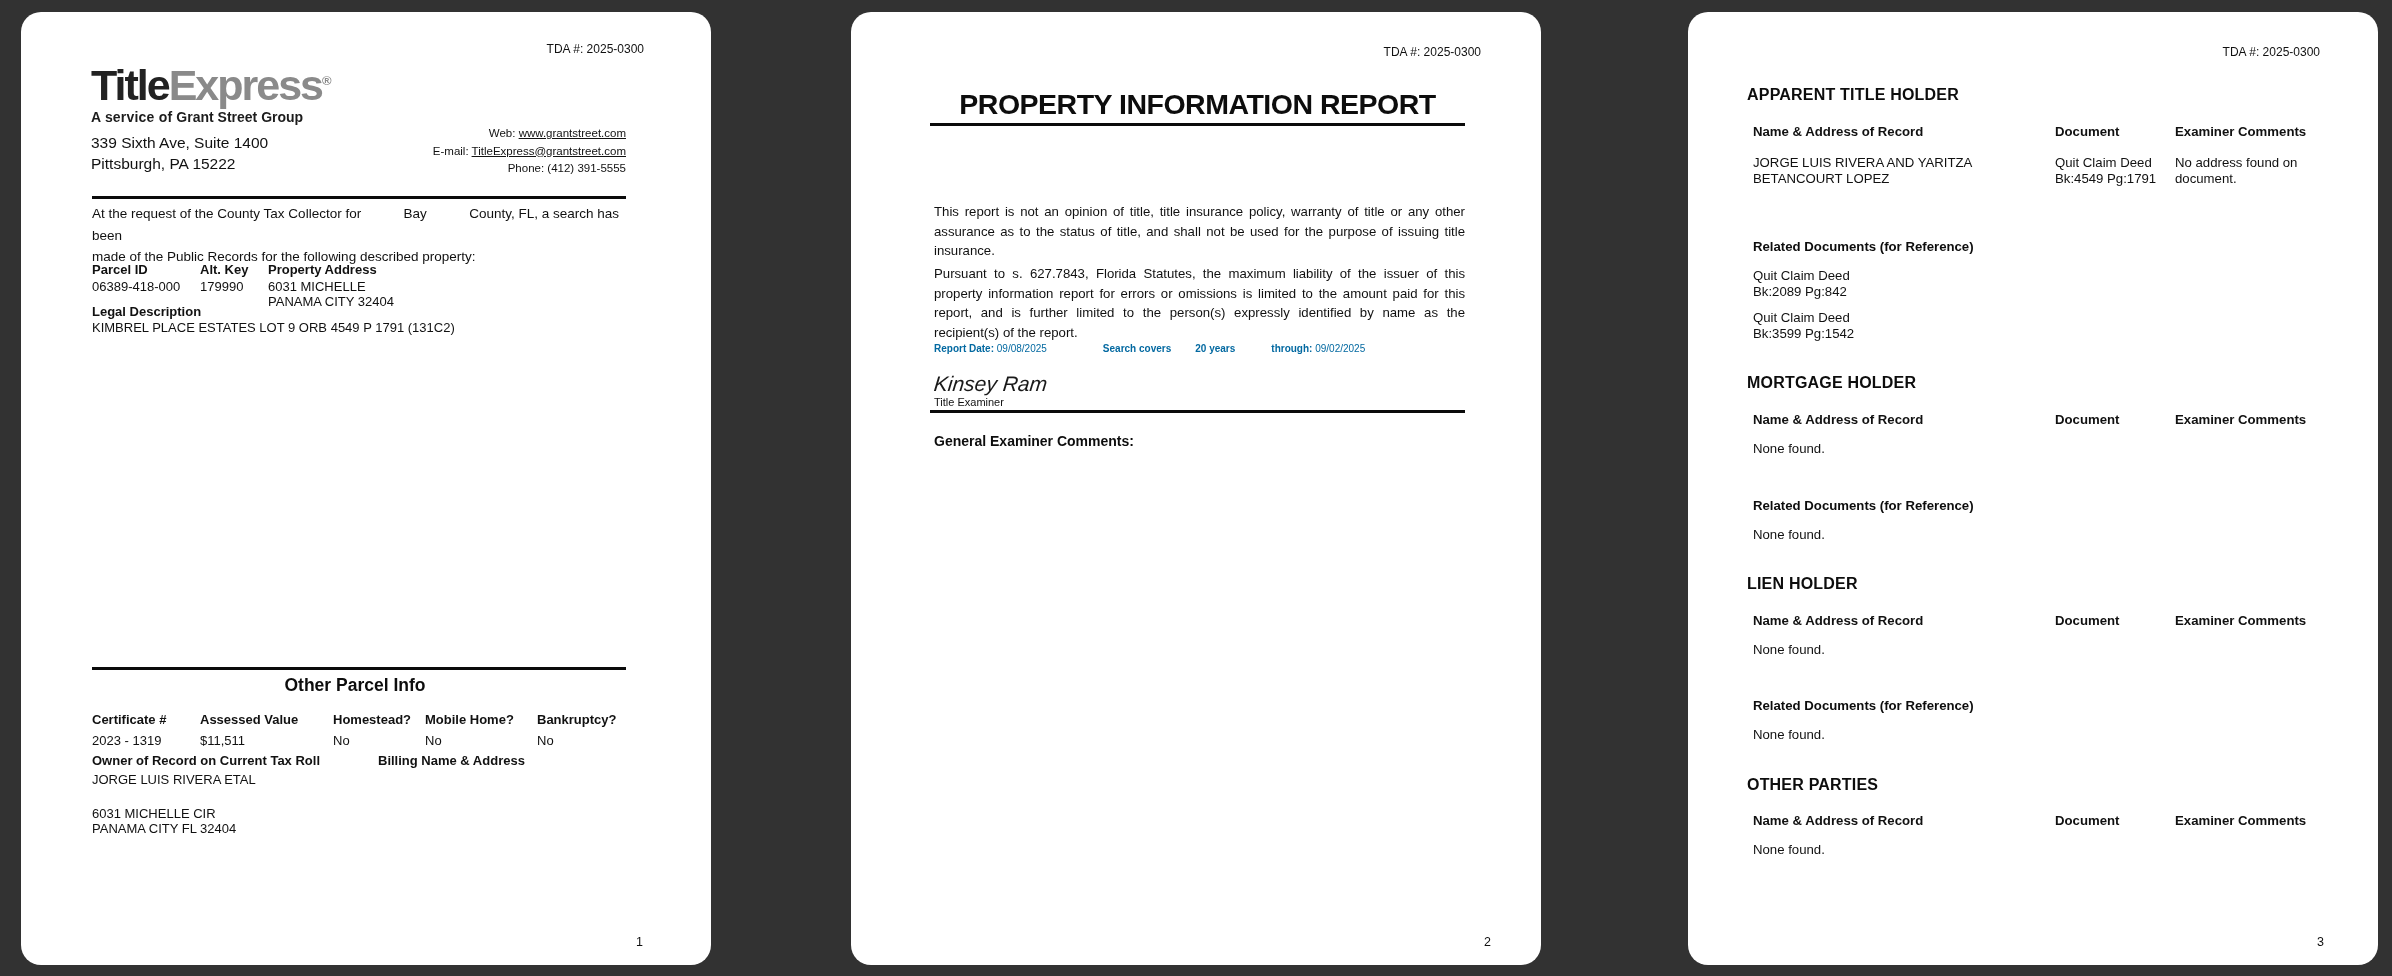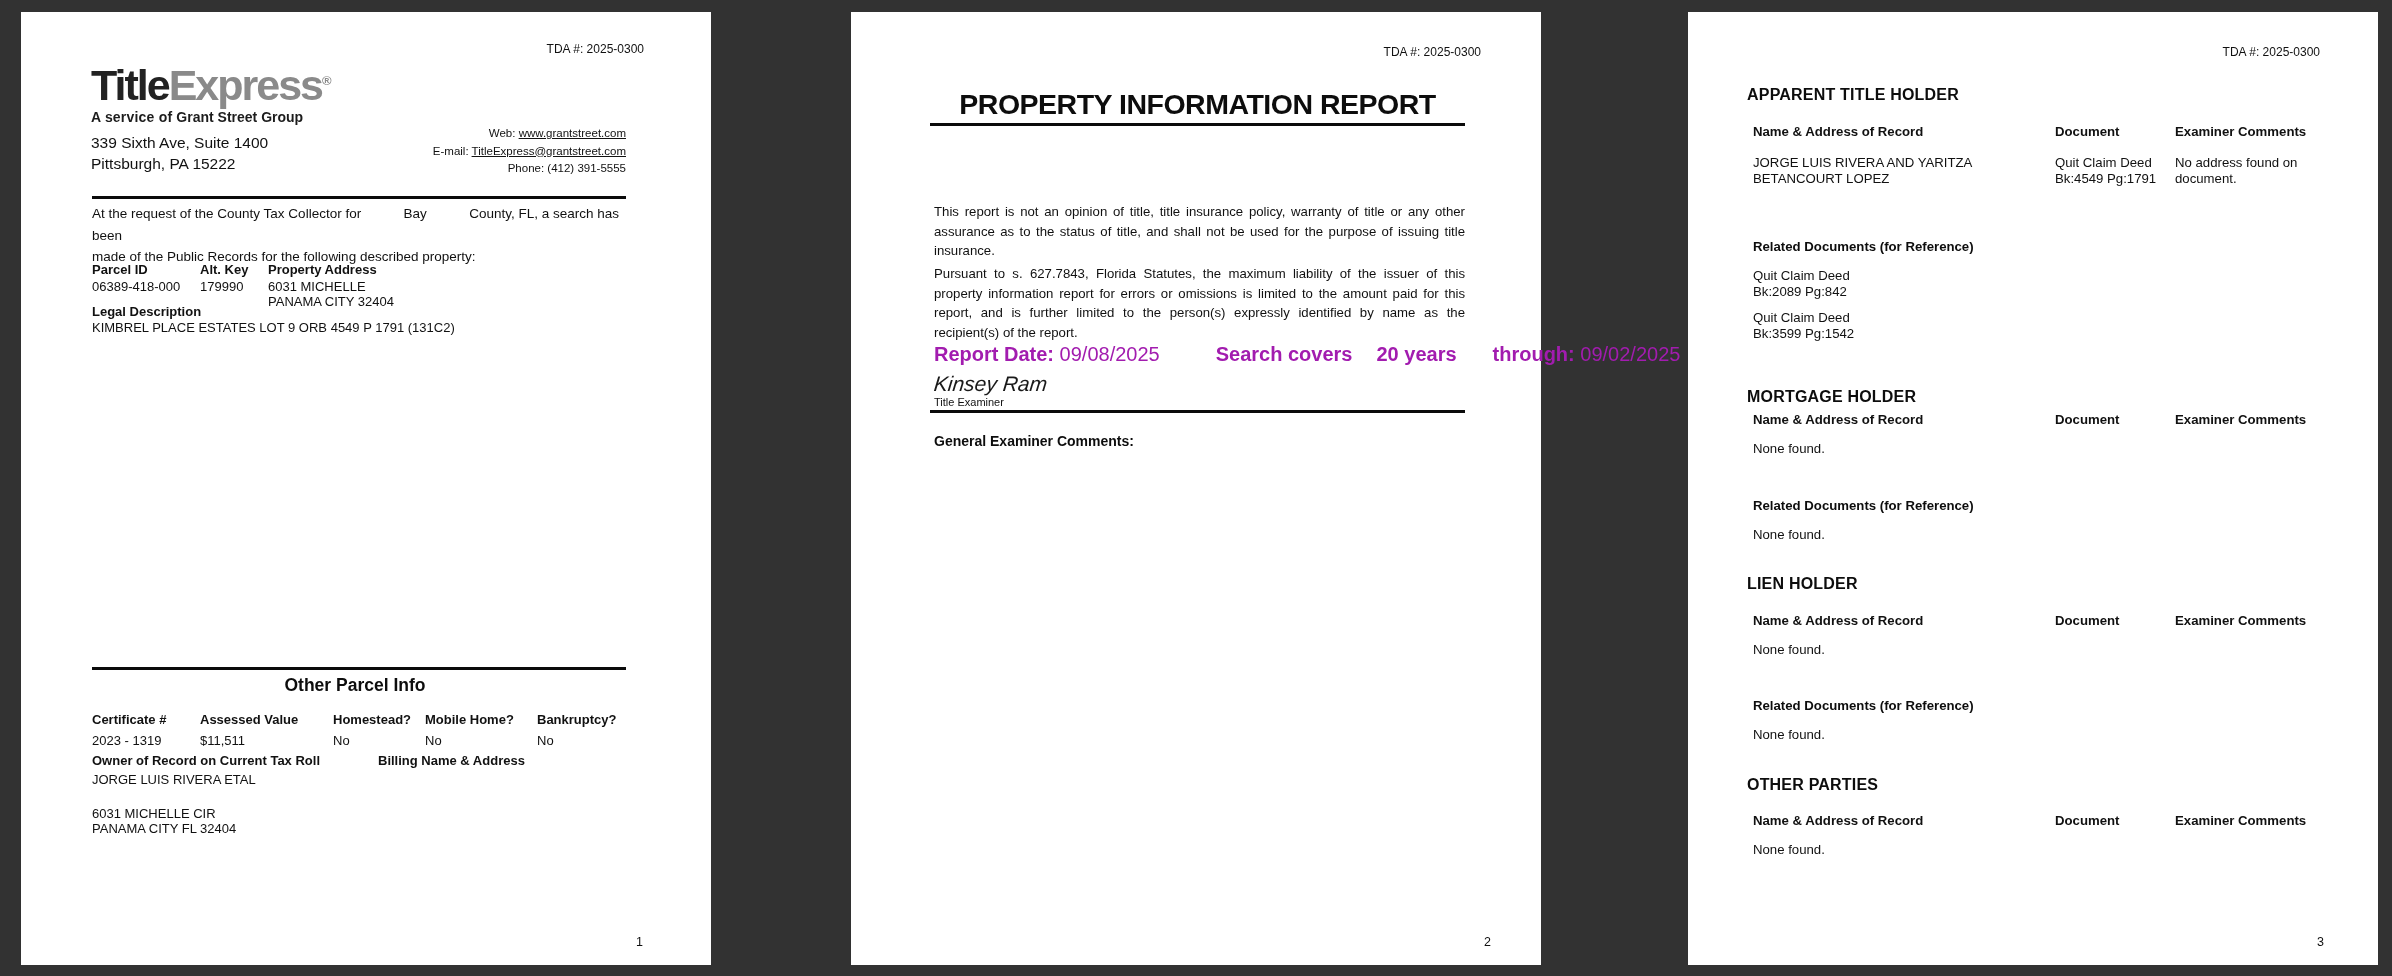--- a/index.html
+++ b/index.html
@@ -8,21 +8,21 @@
     background:#323232;
     font-family:"Liberation Sans", sans-serif;
     color:#000;
     position:relative;
     overflow:hidden;
   }
   .page {
     position:absolute; top:12px;
     width:690px; height:953px;
     background:#ffffff;
-    border-radius:0;
+    border-radius:20px;
   }
   #page1 { left:21px; }
   #page2 { left:851px; }
   #page3 { left:1688px; }
 
   .tda { position:absolute; font-size:12px; color:#111; }
   .pagenum { position:absolute; bottom:16px; font-size:12.5px; color:#111; }
 
   
   .logo-block { position:absolute; top:46px; left:70px; width:312px; }
@@ -52,21 +52,21 @@
   .owner-grid .hdr { font-weight:bold; padding-bottom:4px; }
   .owner-addr { position:absolute; top:794px; left:71px; font-size:13px; line-height:15px; color:#111; }
 
   
   .report-title { position:absolute; top:76px; left:79px; width:535px; text-align:center; font-size:28.5px; font-weight:bold; letter-spacing:-0.5px; color:#0d0d0d; }
   .p2-title-rule { position:absolute; top:111px; left:79px; width:535px; height:3px; background:#0b0b0b; }
   .p2-para { position:absolute; left:83px; width:531px; font-size:13.2px; line-height:19.7px; text-align:justify; color:#111; }
   .p2-para1 { top:128px; }
   .p2-para2 { top:190px; }
   .p2-para3 { top:252px; }
-  .report-date-row { position:absolute; top:331px; left:83px; width:531px; font-size:20px; color:#a21caf; white-space:nowrap; }
+  .report-date-row { position:absolute; top:331px; left:83px; width:531px; font-size:10px; color:#0369a1; white-space:nowrap; }
   .report-date-row b { font-weight:bold; }
   .rd-gap1 { display:inline-block; width:56px; }
   .rd-gap2 { display:inline-block; width:24px; }
   .rd-gap3 { display:inline-block; width:36px; }
   .signature { position:absolute; top:360px; left:83px; font-size:21px; font-style:italic; font-weight:500; transform:skewX(-6deg); color:#1a1a1a; }
   .signature-title { position:absolute; top:384px; left:83px; font-size:11px; color:#111; }
   .p2-sig-rule { position:absolute; top:398px; left:79px; width:535px; height:3px; background:#0b0b0b; }
   .comments-label { position:absolute; top:421px; left:83px; font-size:14px; font-weight:bold; color:#0d0d0d; }
 
   
@@ -200,21 +200,21 @@
   <div class="sub-label" style="top:227px;">Related Documents (for Reference)</div>
   <div class="sub-text" style="top:256px;">
     <div>Quit Claim Deed</div>
     <div>Bk:2089 Pg:842</div>
   </div>
   <div class="sub-text" style="top:298px;">
     <div>Quit Claim Deed</div>
     <div>Bk:3599 Pg:1542</div>
   </div>
 
-  <div class="sec-title" style="top:376px;text-align:right;">MORTGAGE HOLDER</div>
+  <div class="sec-title" style="top:362px;text-align:right;">MORTGAGE HOLDER</div>
   <div class="holder-grid" style="top:400px;">
     <div class="hdr">Name &amp; Address of Record</div>
     <div class="hdr">Document</div>
     <div class="hdr">Examiner Comments</div>
     <div style="margin-top:13px;">None found.</div>
     <div></div>
       <div></div>
   </div>
   <div class="sub-label" style="top:486px;">Related Documents (for Reference)</div>
   <div class="sub-text" style="top:515px;">None found.</div>

